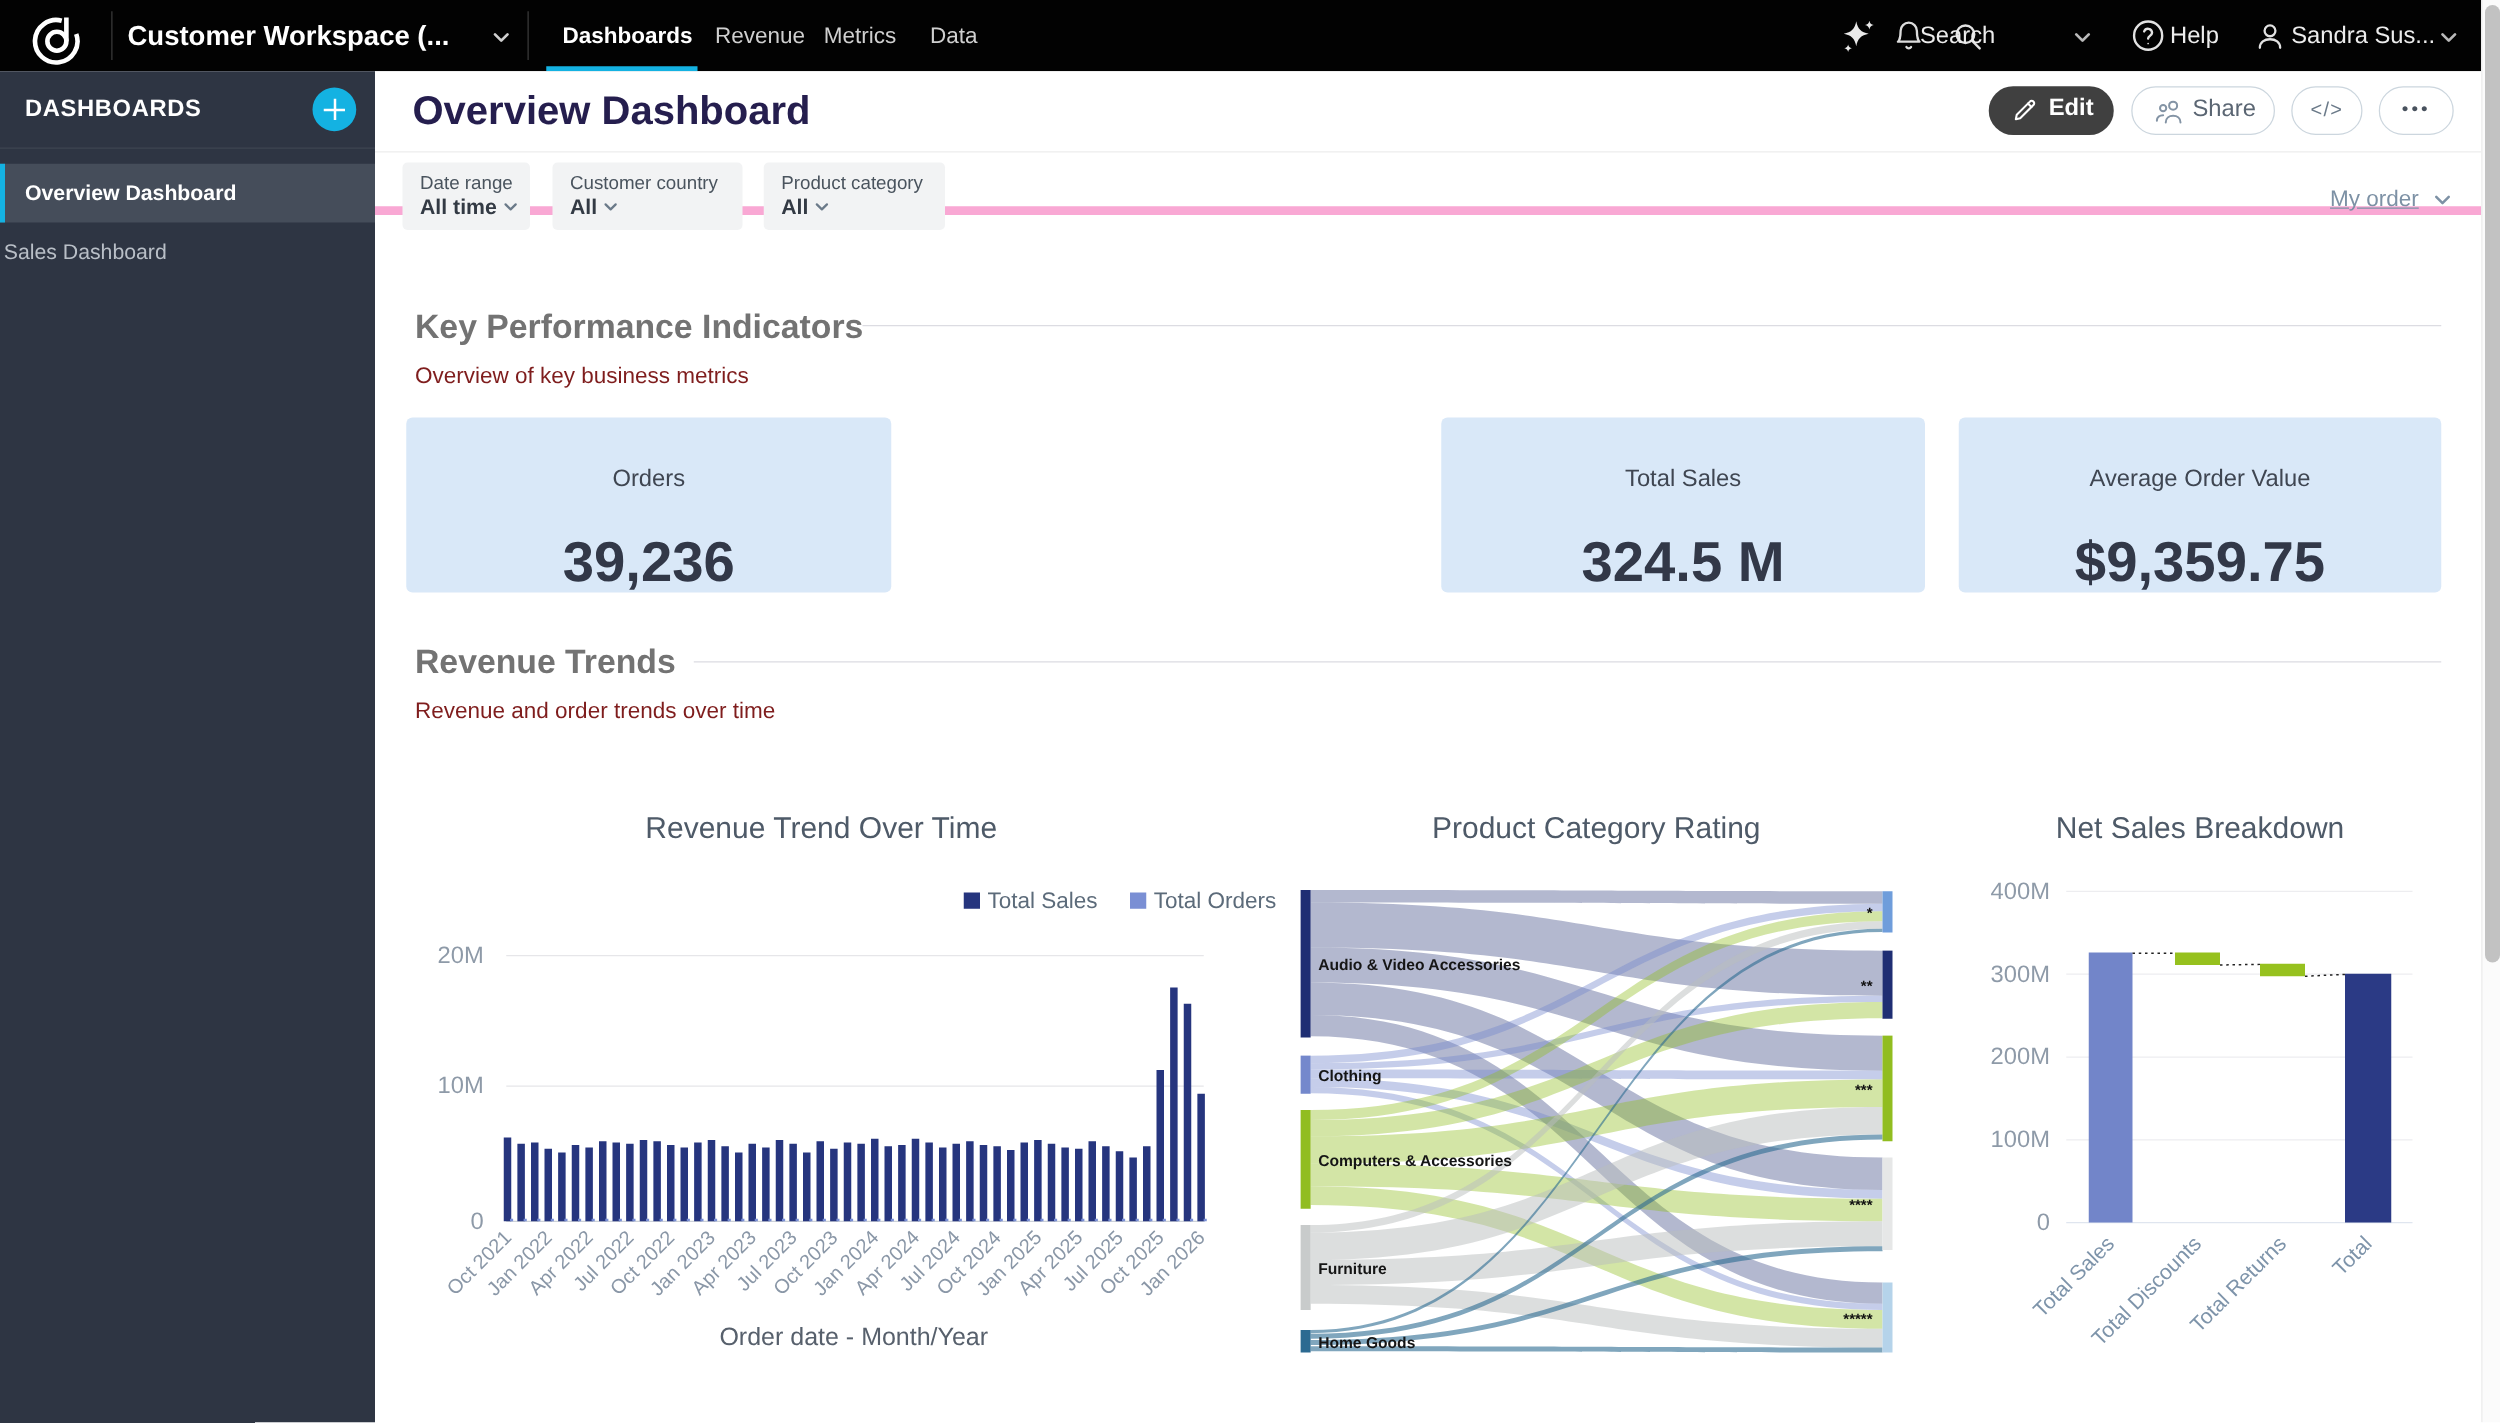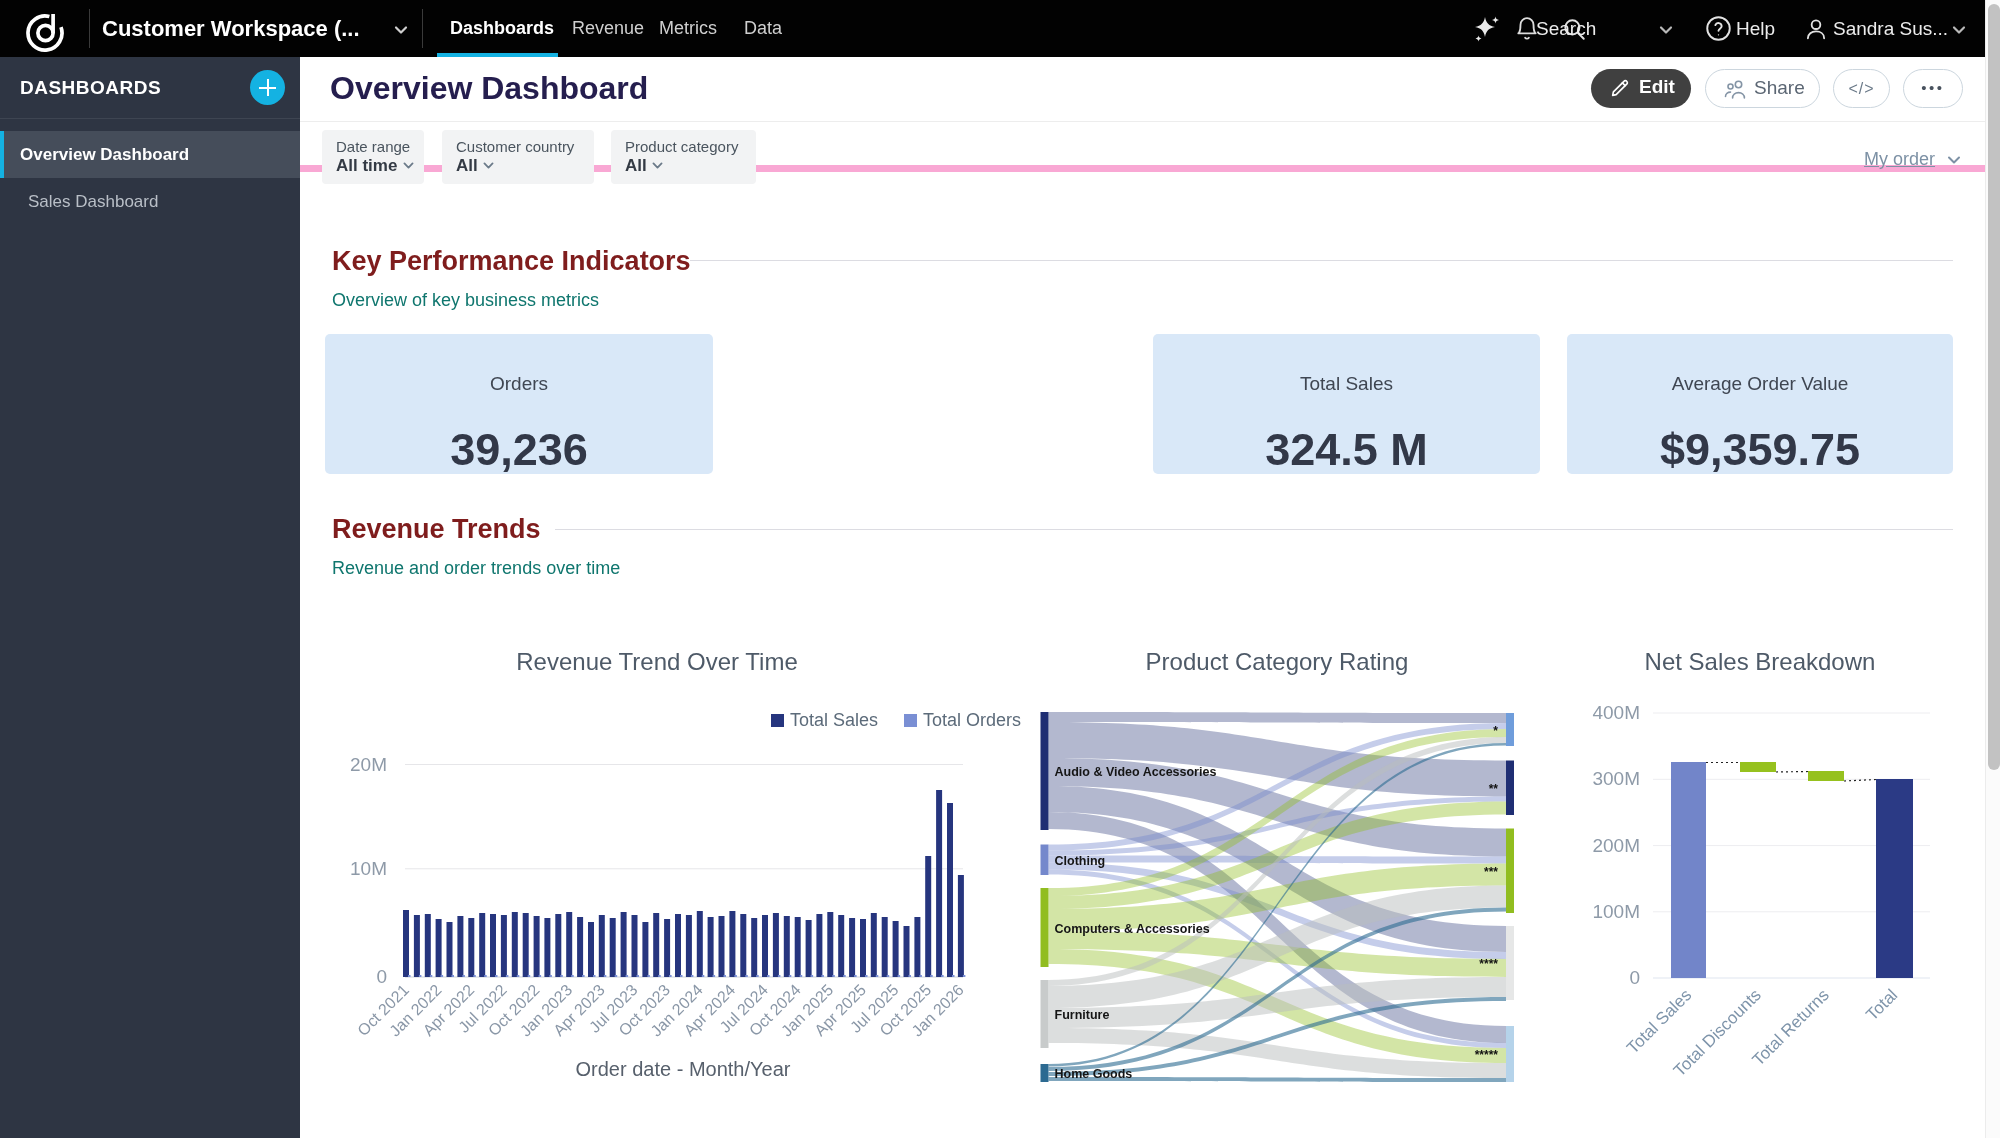--- a/index.html
+++ b/index.html
@@ -11,41 +11,41 @@
 #workspace { position:absolute; left:102px; top:0; height:57px; line-height:57px; font-size:22px; font-weight:bold; color:#fff; }
 #nav-underline { position:absolute; left:437px; top:53px; width:121px; height:4px; background:#14b2e2; }
 .topright { position:absolute; top:0; height:57px; line-height:57px; font-size:19px; color:#ececec; }
 
 #sidebar { position:absolute; left:0; top:57px; width:300px; height:1081px; background:#2e3543; }
 #sb-head { position:absolute; left:0; top:0; width:300px; height:62px; border-bottom:1px solid #3e4552; }
 #sb-title { position:absolute; left:20px; top:20px; font-size:19px; font-weight:bold; letter-spacing:0.5px; color:#fff; }
 #sb-plus { position:absolute; right:15px; top:13px; width:35px; height:35px; border-radius:50%; background:#14b2e2; }
 #sb-plus:before { content:""; position:absolute; left:9px; top:16.5px; width:17px; height:2px; background:#fff; }
 #sb-plus:after { content:""; position:absolute; left:16.5px; top:9px; width:2px; height:17px; background:#fff; }
-.sb-item { position:absolute; left:0; width:300px; height:47px; line-height:47px; padding-left:28px; font-size:17px; color:#b9bfc7; }
+.sb-item { position:absolute; left:0; width:300px; height:47px; line-height:47px; padding-left:3px; font-size:17px; color:#b9bfc7; }
 .sb-item.active { background:#454d5a; border-left:4px solid #14b2e2; padding-left:16px; color:#fff; font-weight:bold; }
 
 #main { position:absolute; left:300px; top:57px; width:1685px; height:1081px; background:#fff; }
 #title { position:absolute; left:30px; top:13px; font-size:32px; font-weight:bold; color:#251e4e; }
 .pill { position:absolute; top:12px; height:39px; border-radius:20px; border:1px solid #ccd6de; background:#fff; color:#5b6673; font-size:19px; }
 #btn-edit { left:1291px; width:100px; background:#404040; border:none; color:#fff; font-weight:bold; }
 #btn-edit span { position:absolute; left:48px; top:7px; }
 #btn-share { left:1405px; width:115px; }
 #btn-share span { position:absolute; left:48px; top:7px; }
 #btn-code { left:1533px; width:57px; color:#6b7a89; font-size:16px; text-align:center; line-height:37px; letter-spacing:1px; }
 #btn-more { left:1603px; width:60px; color:#49525e; font-size:15px; text-align:center; line-height:36px; letter-spacing:2.5px; }
 #filterbar { position:absolute; left:0; top:64px; width:1685px; height:51px; border-top:1px solid #ededed; border-bottom:7px solid #f9a8d4; }
 .chip { position:absolute; top:8px; height:54px; background:#f2f3f4; border-radius:4px; padding:8px 14px 0 14px; white-space:nowrap; }
 .chip .lab { font-size:15px; color:#4a545e; }
 .chip .val { font-size:17px; font-weight:bold; color:#333a44; margin-top:1px; }
 #myviews { position:absolute; left:1564px; top:27px; font-size:18px; color:#7d91a5; text-decoration:underline; }
 
-.sec-h { position:absolute; font-size:27px; font-weight:bold; color:#7f1d1d;text-align:right; }
+.sec-h { position:absolute; font-size:27px; font-weight:bold; color:#737373;text-align:right; }
 .sec-line { position:absolute; height:1px; background:#dcdce2; }
-.sec-sub { position:absolute; font-size:18px; color:#0f766e; }
+.sec-sub { position:absolute; font-size:18px; color:#7f1d1d; }
 .kpi { position:absolute; top:334px; height:140px; background:#d9e8f8; border-radius:5px; text-align:center; }
 .kpi-label { position:absolute; left:0; top:40px; width:100%; font-size:19px; line-height:1; color:#3f4652; }
 .kpi-value { position:absolute; left:0; top:93px; width:100%; font-size:45px; line-height:1; font-weight:bold; color:#323848; }
 
 #sbar { position:absolute; left:1985px; top:0; width:15px; height:1138px; background:#fbfbfb; border-left:1px solid #ececec; }
 #sbar .thumb { position:absolute; left:1.5px; top:4px; width:12px; height:766px; border-radius:6px; background:#c2c2c2; }
 </style></head>
 <body>
 <div id="app">
 

